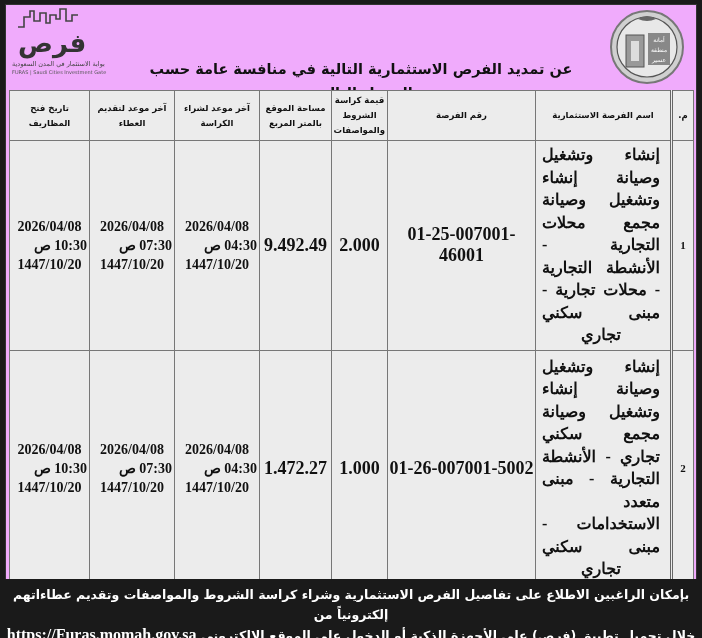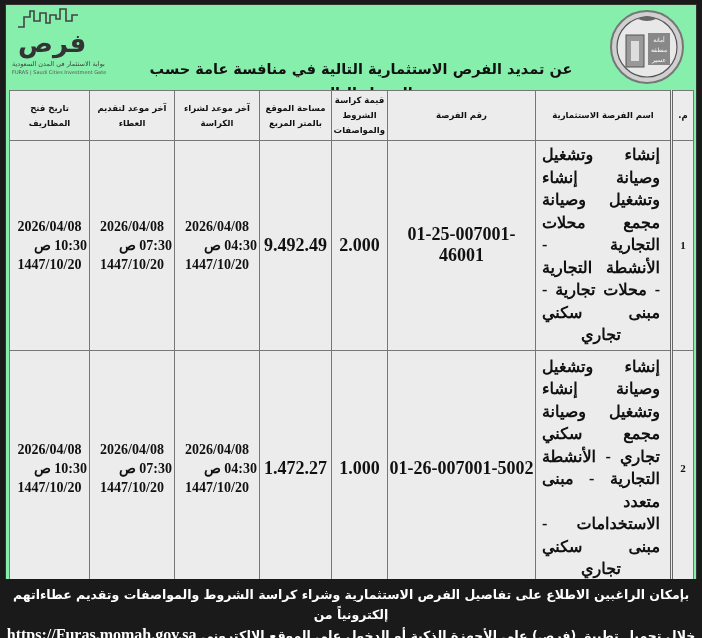--- a/index.html
+++ b/index.html
@@ -3,21 +3,21 @@
 <meta charset="utf-8">
 <style>
   * { box-sizing: border-box; margin: 0; padding: 0; }
   html, body { width: 702px; height: 638px; overflow: hidden; background: #1a1a1a; }
   body { font-family: "DejaVu Sans", "Liberation Sans", sans-serif; color: #111; }
   .page {
     position: absolute; left: 0; top: 0; width: 702px; height: 638px;
     background: #1a1a1a; padding: 4px 5px 0 5px;
   }
   .inner {
-    position: relative; width: 692px; height: 580px; background: #86efac;
+    position: relative; width: 692px; height: 580px; background: #f0abfc;
     border: 1px solid #333;
   }
   .header { position: relative; height: 82px; }
   .logo-left {
     position: absolute; left: 4px; top: 2px; width: 118px; height: 78px;
     text-align: left;
   }
   .skyline { display: block; width: 60px; height: 22px; margin-left: 8px; }
   .furas-word {
     display: block; font-family: "DejaVu Sans", sans-serif; font-size: 26px; font-weight: bold;

